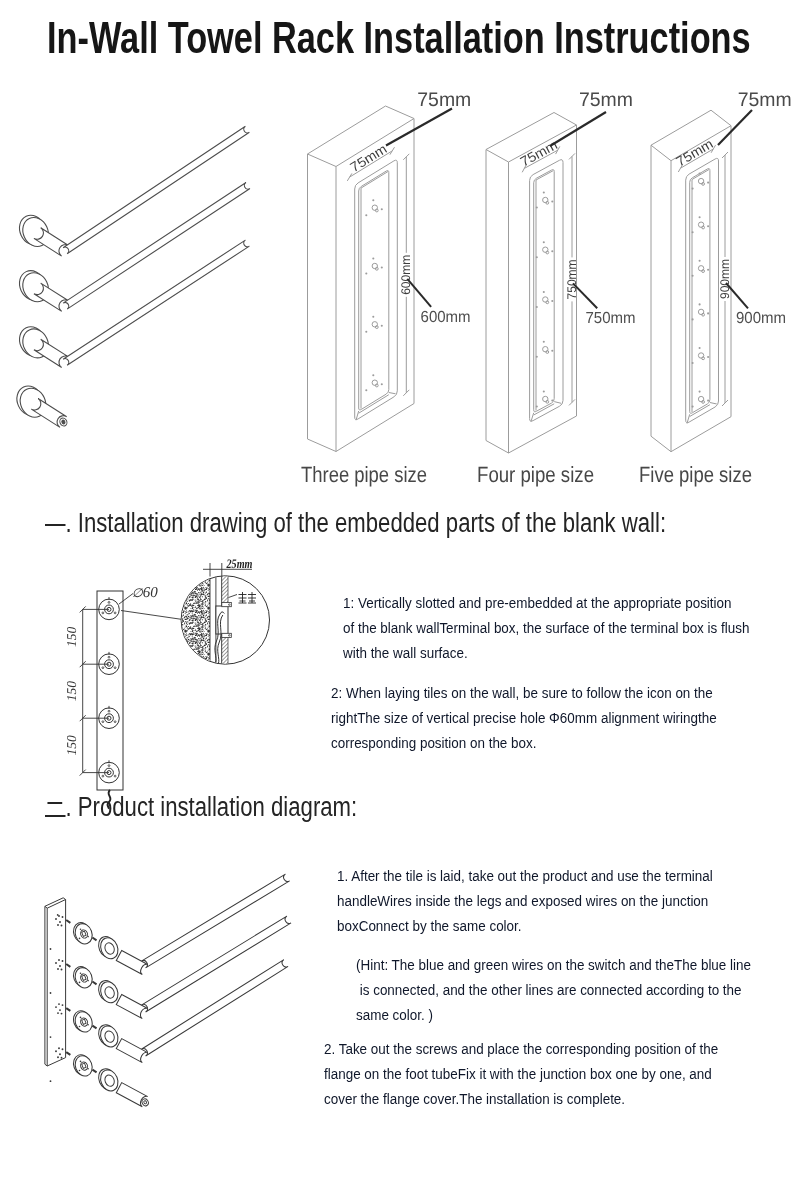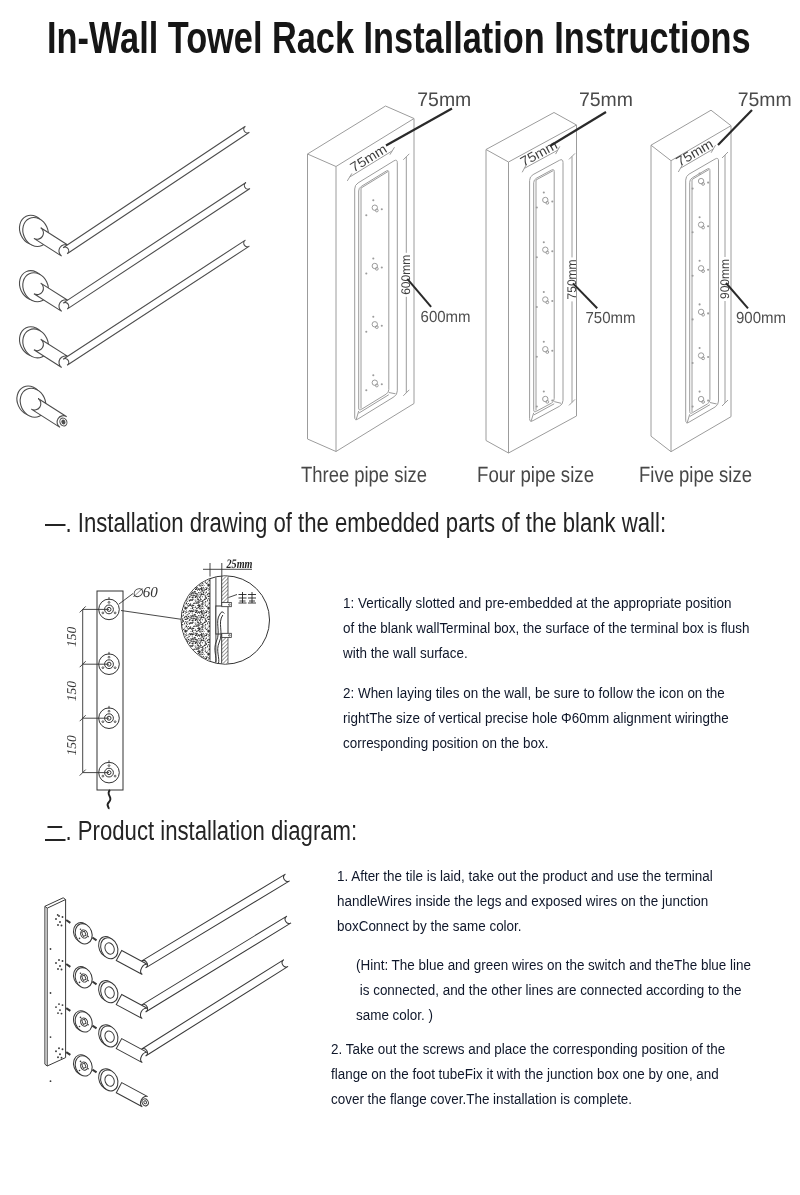--- a/index.html
+++ b/index.html
@@ -675,37 +675,37 @@
 <rect x="82.4" y="1063.7" width="3" height="4.4" transform="rotate(-22 83.7 1065.9)" fill="none" stroke="#3a3a3a" stroke-width="0.9"></rect>
 <circle cx="80.5" cy="1061.4" r="0.80" fill="#3a3a3a" stroke="#3a3a3a" stroke-width="0"></circle>
 <circle cx="88.1" cy="1068.7" r="0.80" fill="#3a3a3a" stroke="#3a3a3a" stroke-width="0"></circle>
 <circle cx="79.5" cy="1070.5" r="0.80" fill="#3a3a3a" stroke="#3a3a3a" stroke-width="0"></circle>
 <ellipse cx="107.3" cy="1079.2" rx="8.3" ry="10.8" transform="rotate(-22 107.3 1079.2)" fill="white" stroke="#3a3a3a" stroke-width="1.0"></ellipse>
 <ellipse cx="109.3" cy="1080.4" rx="8.3" ry="10.8" transform="rotate(-22 109.3 1080.4)" fill="white" stroke="#3a3a3a" stroke-width="1.05"></ellipse>
 <ellipse cx="109.6" cy="1080.6" rx="4.5" ry="5.8" transform="rotate(-22 109.6 1080.6)" fill="white" stroke="#3a3a3a" stroke-width="1.0"></ellipse>
   </svg>
 <div class="abs ttl"><span>In-Wall Towel Rack Installation Instructions</span></div>
 <div class="abs h1"><span class="sc"><span class="bar1"></span>. Installation drawing of the embedded parts of the blank wall:</span></div>
-<div class="abs h1" style="top:818px"><span class="sc"><span class="bar2"><i style="left:3px;right:4px;top:3px"></i><i style="left:0;right:0;bottom:1px"></i></span>. Product installation diagram:</span></div>
+<div class="abs h1" style="top:794px"><span class="sc"><span class="bar2"><i style="left:3px;right:4px;top:3px"></i><i style="left:0;right:0;bottom:1px"></i></span>. Product installation diagram:</span></div>
 <div class="abs body" style="left:343px;top:591px">
 <div>1: Vertically slotted and pre-embedded at the appropriate position</div>
 <div>of the blank wallTerminal box, the surface of the terminal box is flush</div>
 <div>with the wall surface.</div>
 </div>
-<div class="abs body" style="left:343px;top:681px">
+<div class="abs body" style="left:331px;top:681px">
 <div>2: When laying tiles on the wall, be sure to follow the icon on the</div>
 <div>rightThe size of vertical precise hole Φ60mm alignment wiringthe</div>
 <div>corresponding position on the box.</div>
 </div>
 <div class="abs body" style="left:337px;top:864px">
 <div>1. After the tile is laid, take out the product and use the terminal</div>
 <div>handleWires inside the legs and exposed wires on the junction</div>
 <div>boxConnect by the same color.</div>
 </div>
 <div class="abs body" style="left:356px;top:953px">
 <div>(Hint: The blue and green wires on the switch and theThe blue line</div>
 <div>&nbsp;is connected, and the other lines are connected according to the</div>
 <div>same color. )</div>
 </div>
-<div class="abs body" style="left:331px;top:1037px">
+<div class="abs body" style="left:324px;top:1037px">
 <div>2. Take out the screws and place the corresponding position of the</div>
 <div>flange on the foot tubeFix it with the junction box one by one, and</div>
 <div>cover the flange cover.The installation is complete.</div>
 </div>
 </body></html>

